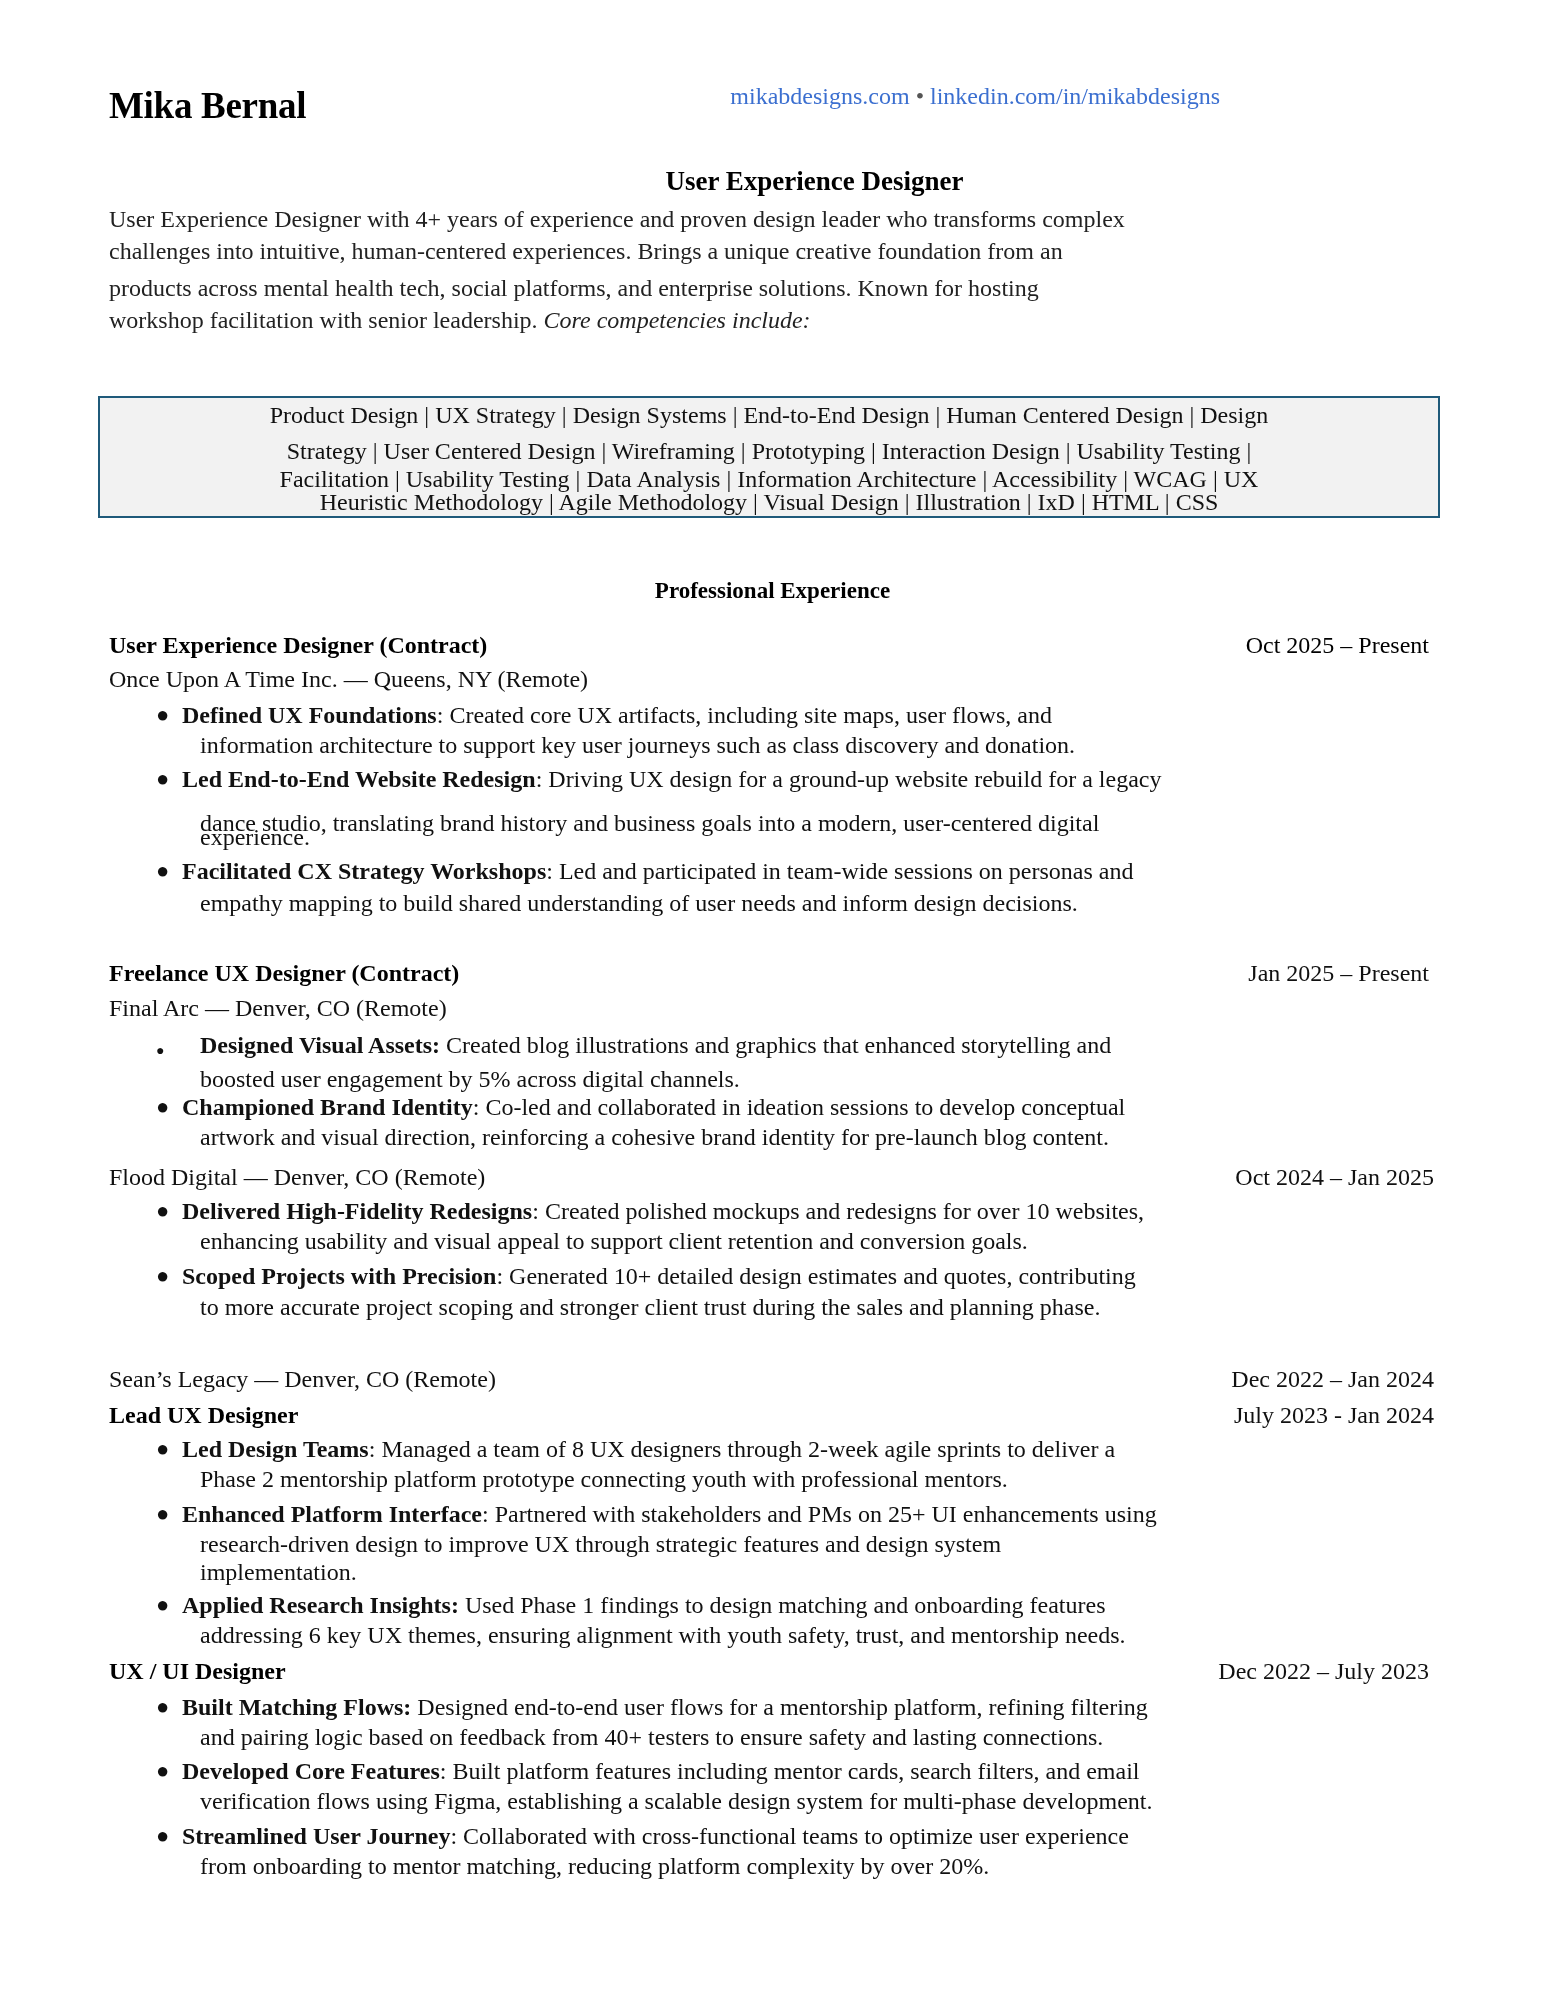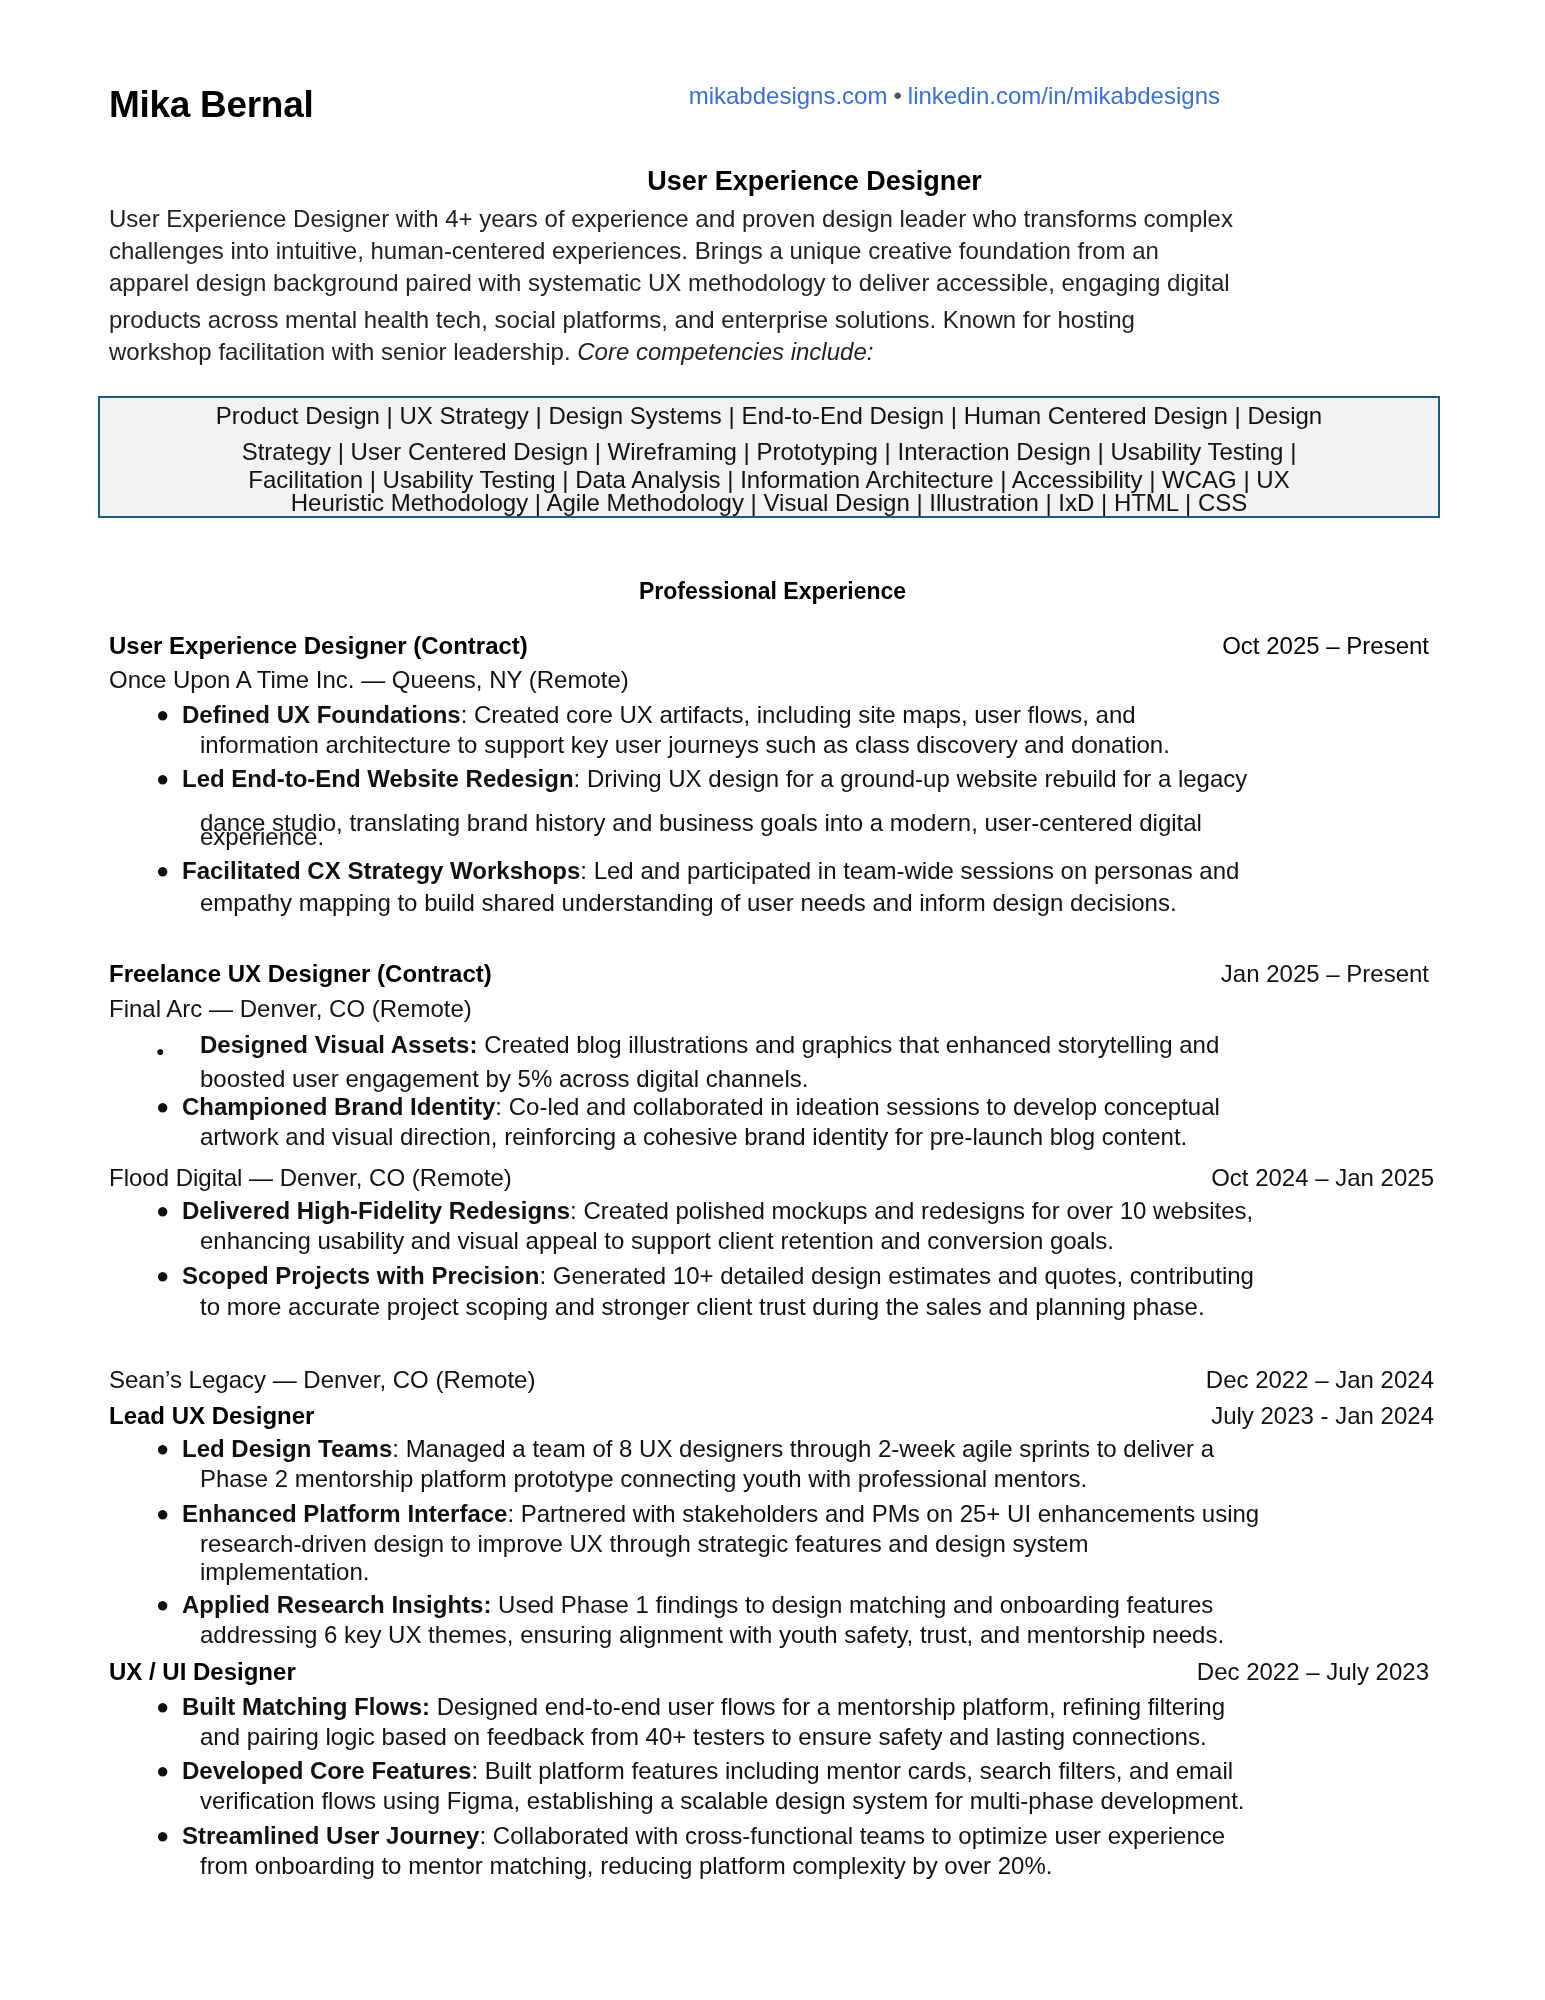--- a/index.html
+++ b/index.html
@@ -1,21 +1,21 @@
 <!DOCTYPE html>
 <html><head>
 <meta charset="utf-8">
 <style>
   html, body { margin: 0; padding: 0; background: #ffffff; }
   body {
     width: 1545px; height: 2000px; position: relative; overflow: hidden;
     font-family: "Liberation Sans", "DejaVu Sans", sans-serif;
     color: #111111;
   }
-  .page { position: absolute; left: 0; top: 0; width: 1320px; height: 2000px; }
+  .page { position: absolute; left: 0; top: 0; width: 1320px; height: 2000px; font-family: Liberation Serif, serif; }
 
   .name {
     position: absolute; left: 109px; top: 84px;
     font-size: 37px; font-weight: bold; letter-spacing: -0.3px; color: #000;
   }
   .contact {
     position: absolute; right: 93px; top: 78px; text-align: right;
     font-size: 24px; line-height: 36px; color: #3b6fd0;
   }
   .contact .row { white-space: nowrap; }
@@ -68,21 +68,20 @@
     <div class="row row2">
       <a>mikabdesigns.com</a><span class="dot">•</span><a>linkedin.com/in/mikabdesigns</a>
     </div>
   </div>
 
   <div class="title">User Experience Designer</div>
 
   <div class="summary">
     <div class="l">User Experience Designer with 4+ years of experience and proven design leader who transforms complex</div>
     <div class="l">challenges into intuitive, human-centered experiences. Brings a unique creative foundation from an</div>
-    <div class="l">apparel design background paired with systematic UX methodology to deliver accessible, engaging digital</div>
     <div class="l l4">products across mental health tech, social platforms, and enterprise solutions. Known for hosting</div>
     <div class="l"><span>workshop facilitation with senior leadership. </span><em>Core competencies include:</em></div>
   </div>
 
   <div class="skills">
     <div class="sl" style="top:4px;">Product Design | UX Strategy | Design Systems | End-to-End Design | Human Centered Design | Design</div>
     <div class="sl" style="top:40px;">Strategy | User Centered Design | Wireframing | Prototyping | Interaction Design | Usability Testing |</div>
     <div class="sl" style="top:68px;">Facilitation | Usability Testing | Data Analysis | Information Architecture | Accessibility | WCAG | UX</div>
     <div class="sl" style="top:91px;">Heuristic Methodology | Agile Methodology | Visual Design | Illustration | IxD | HTML | CSS</div>
   </div>

